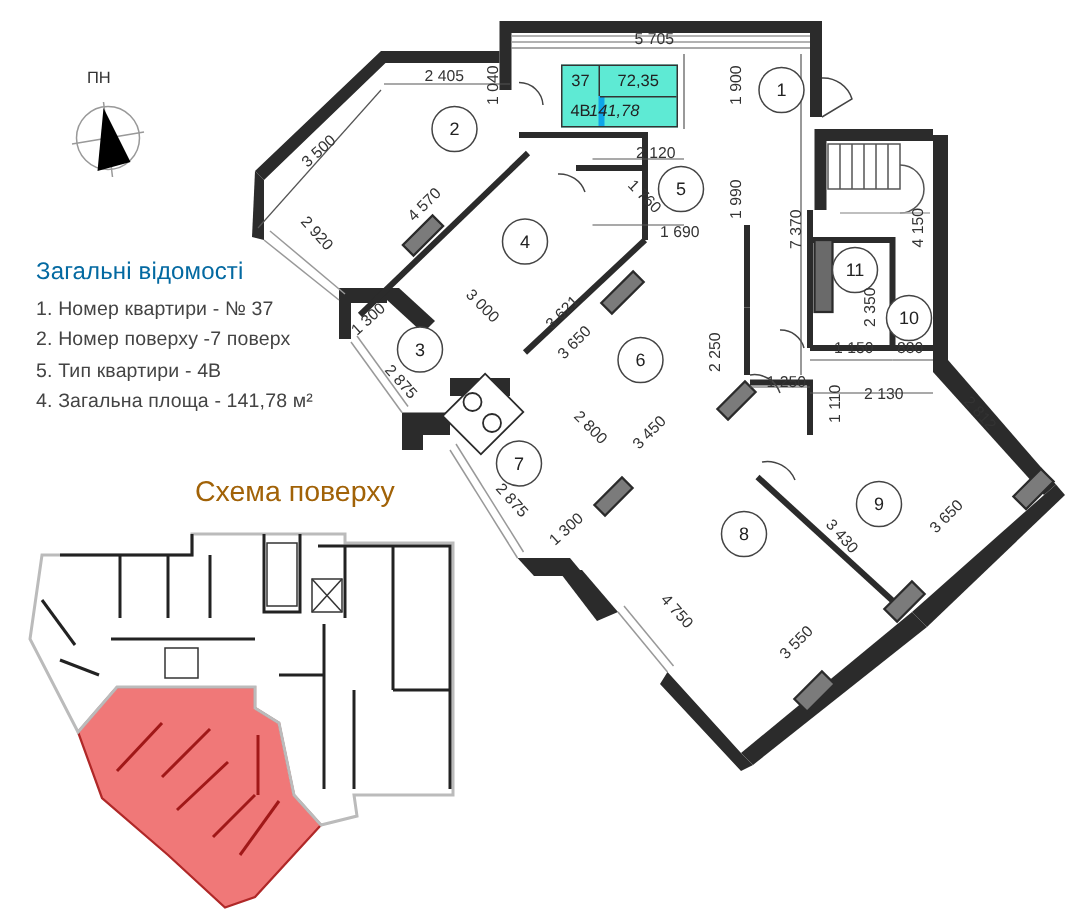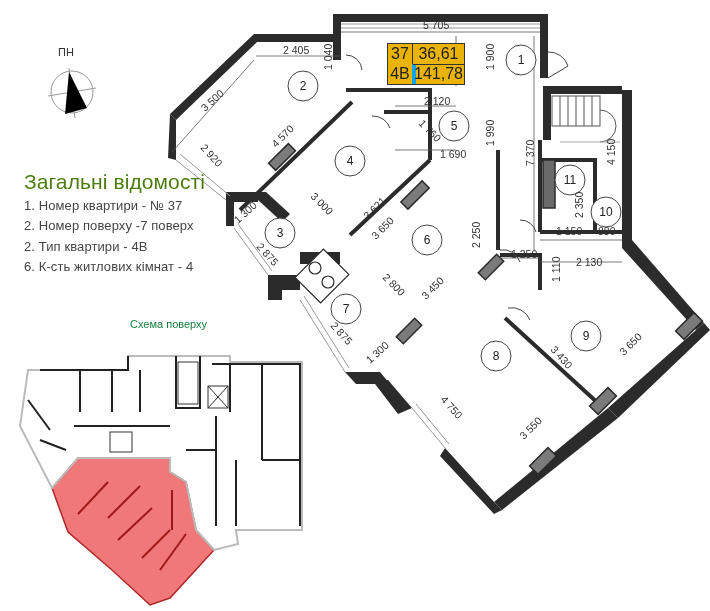--- a/index.html
+++ b/index.html
@@ -1,25 +1,25 @@
 <!DOCTYPE html>
 <html><head>
 <meta charset="utf-8">
 <style>
   html, body { margin:0; padding:0; background:#ffffff; }
   body { width:710px; height:611px; position:relative; overflow:hidden; font-family:"Liberation Sans", sans-serif; color:#3a3a3a; }
   #plan { position:absolute; left:0; top:0; width:710px; height:611px; }
   .info { position:absolute; left:24px; top:172px; font-size:13px; line-height:20.5px; color:#444; letter-spacing:0.1px; }
-  .info .title { font-size:21px; margin-bottom:3px; color:#4d7c0f; }
+  .info .title { font-size:16px; margin-bottom:3px; color:#0369a1; }
   .info .row { white-space:nowrap; }
-  .schema-title { position:absolute; left:130px; top:318px; font-size:11px; color:#15803d; }
+  .schema-title { position:absolute; left:130px; top:318px; font-size:19px; color:#a16207; }
   .north-label { position:absolute; left:58px; top:46px; font-size:11px; color:#333; }
   .dim { font-family:"Liberation Sans", sans-serif; font-size:10.5px; fill:#333; }
   .rn { font-family:"Liberation Sans", sans-serif; font-size:12px; fill:#222; text-anchor:middle; dominant-baseline:central; }
-  .badge { position:absolute; left:374px; top:43px; width:76px; height:40px; border:1.5px solid #333; background:#eab308; font-size:16px; color:#222;margin-left:13px; }
+  .badge { position:absolute; left:374px; top:43px; width:76px; height:40px; border:1.5px solid #333; background:#5eead4; font-size:11px; color:#222; }
   .badge .c { position:absolute; text-align:center; }
 </style>
 </head>
 <body>
 
 <svg id="plan" viewBox="0 0 710 611" xmlns="http://www.w3.org/2000/svg">
 
   <g fill="#2b2b2b" stroke="none">
 
     <polygon points="333,14 548,14 548,78 540,78 540,22 341,22 341,60 333,60"></polygon>
@@ -233,25 +233,25 @@
       <path d="M186,194 L160,230"></path>
     </g>
   </g>
 </svg>
 
 <div class="north-label">ПН</div>
 
 <div class="badge">
   <div class="c" style="left:0;top:0;width:24px;height:20px;line-height:20px;border-right:1px solid #333;">37</div>
   <div class="c" style="left:0;top:20px;width:24px;height:20px;line-height:20px;border-right:4px solid #0ea5e9;">4В</div>
-  <div class="c" style="left:25px;top:0;width:51px;height:20px;line-height:20px;border-bottom:1px solid #333;">36,61</div>
-  <div class="c" style="left:25px;top:20px;width:51px;height:20px;line-height:20px;">141,78</div>
+  <div class="c" style="left:25px;top:0;width:51px;height:20px;line-height:20px;border-bottom:1px solid #333;">72,35</div>
+  <div class="c" style="left:9px;top:20px;width:51px;height:20px;line-height:20px;font-style:italic;">141,78</div>
 </div>
 
 <div class="info">
   <div class="title">Загальні відомості</div>
   <div class="row">1. Номер квартири - № 37</div>
   <div class="row">2. Номер поверху -7   поверх</div>
-  <div class="row">2. Тип квартири -  4В</div>
-  <div class="row">6. К-сть житлових кімнат - 4</div>
+  <div class="row">5. Тип квартири -  4В</div>
+  <div class="row">4. Загальна площа - 141,78 м²</div>
 </div>
 
 <div class="schema-title">Схема поверху</div>
 
 </body></html>

